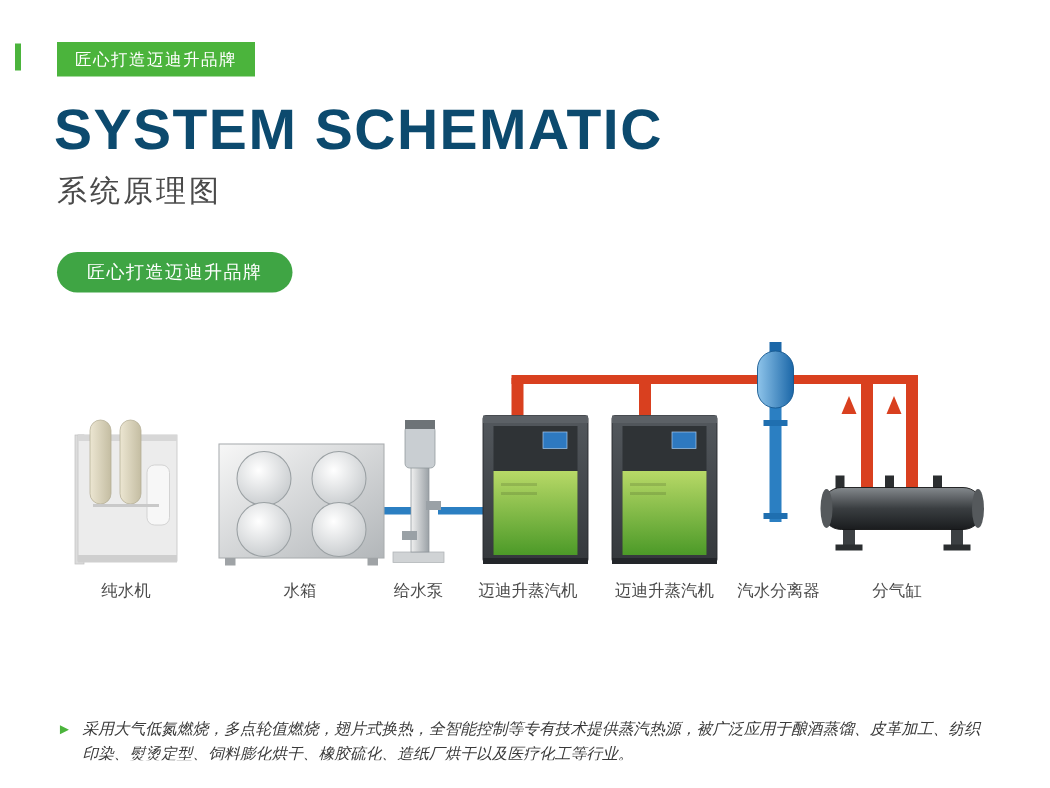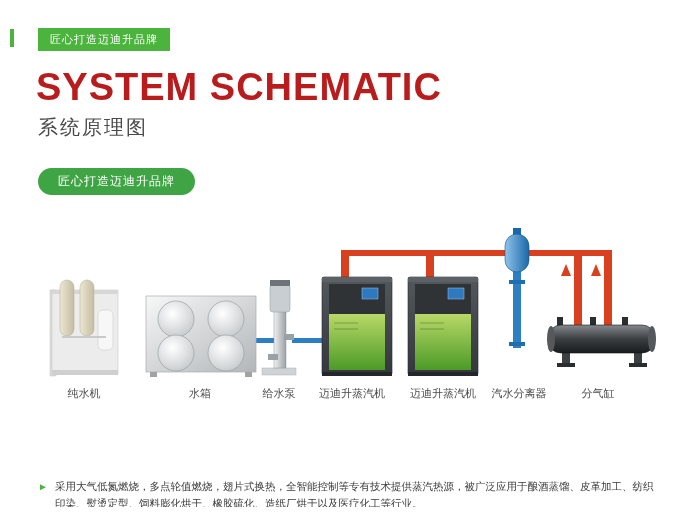--- a/index.html
+++ b/index.html
@@ -1,29 +1,29 @@
 <!DOCTYPE html>
 <html><head>
 <meta charset="utf-8">
 <style>
   html,body{margin:0;padding:0;background:#ffffff;}
   body{font-family:"Liberation Sans","DejaVu Sans",sans-serif;}
   .page{position:relative;width:700px;height:507px;background:#ffffff;overflow:hidden;}
   .accent-stripe{position:absolute;left:10px;top:29px;width:4px;height:18px;background:#4bb43c;}
   .badge{position:absolute;left:38px;top:28px;background:#4bb43c;color:#fff;font-size:11px;
          padding:4px 12px;letter-spacing:1px;}
-  .title{position:absolute;left:36px;top:66px;font-size:38px;font-weight:800;color:#b91c1c;
+  .title{position:absolute;left:36px;top:66px;font-size:38px;font-weight:800;color:#0c4a6e;
          letter-spacing:1px;}
   .subtitle{position:absolute;left:38px;top:114px;font-size:20px;color:#4a4a4a;letter-spacing:2px;}
   .pill{position:absolute;left:38px;top:168px;background:#3fa544;color:#fff;font-size:12px;
         padding:5px 20px;border-radius:14px;letter-spacing:1px;}
   .diagram{position:absolute;left:0;top:222px;width:700px;height:190px;}
   .footer{position:absolute;left:38px;top:478px;width:624px;display:flex;align-items:flex-start;}
   .footer .bullet{color:#4bb43c;font-size:10px;line-height:17px;margin-right:7px;flex:0 0 auto;}
-  .footer .desc{font-size:10.5px;line-height:17px;color:#3a3a3a;}
+  .footer .desc{font-size:10.5px;line-height:17px;color:#3a3a3a;font-style:italic;}
   svg text{font-family:"Liberation Sans","DejaVu Sans",sans-serif;}
 </style>
 </head>
 <body>
 
 <div class="page">
 
   <div class="accent-stripe"></div>
   <div class="badge">匠心打造迈迪升品牌</div>
   <div class="title">SYSTEM SCHEMATIC</div>

